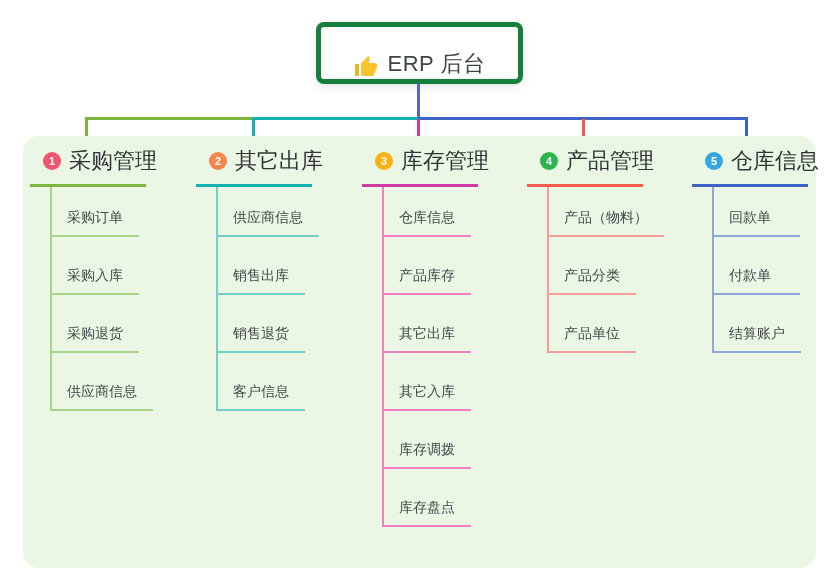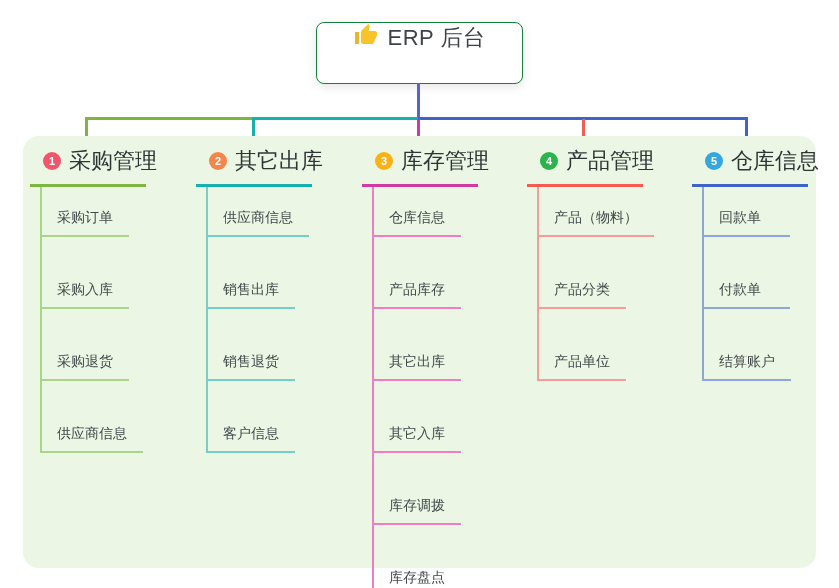--- a/index.html
+++ b/index.html
@@ -12,23 +12,23 @@
     --thumb:#f7c325;
     --bc0:#7db63f; --bc1:#13b2b0; --bc2:#cf3aa4; --bc3:#f45c52; --bc4:#3f63c6;
   }
   html,body{margin:0;padding:0;background:#fff;}
   body{font-family:"Liberation Sans","DejaVu Sans",sans-serif;}
   .canvas{position:relative;width:839px;height:588px;background:#fff;overflow:hidden;}
 
   
   .root-card{
     position:absolute;left:316px;top:22px;width:207px;height:62px;
-    background:var(--card-bg);border:1px solid #15803d;border-radius:8px;
+    background:var(--card-bg);border:5px solid #15803d;border-radius:8px;
     box-shadow:0 3px 10px rgba(0,0,0,.10);
-    display:flex;align-items:flex-start;justify-content:center;gap:10px;
+    display:flex;align-items:flex-end;justify-content:center;gap:10px;
     box-sizing:border-box;
   }
   .root-card .label{font-size:22px;color:var(--root-text);letter-spacing:.5px;}
   .thumb-icon{display:flex;align-items:center;}
 
   
   .conn{position:absolute;}
   .cn-root{left:417px;top:83px;width:3px;height:35px;background:var(--root-line);}
   .cn-h0{left:85px;top:117px;width:169px;height:3px;background:var(--bc0);}
   .cn-h1{left:252px;top:117px;width:168px;height:3px;background:var(--bc1);}
@@ -55,23 +55,23 @@
     padding:0 0 8px 13px;border-bottom:3px solid var(--main);
     cursor:default;
   }
   .branch-title .btxt{font-size:22px;color:var(--title-text);white-space:nowrap;}
   .badge{
     width:18px;height:18px;border-radius:50%;background:var(--badge);
     color:#fff;font-size:11px;font-weight:bold;line-height:18px;text-align:center;
     flex:0 0 18px;
   }
 
-  .items{margin-left:10px;border-left:2px solid var(--light);}
+  .items{margin-left:20px;border-left:2px solid var(--light);}
   .item{
-    width:fit-content;min-width:86px;height:72px;box-sizing:border-box;
+    width:fit-content;min-width:86px;height:58px;box-sizing:border-box;
     display:flex;align-items:flex-end;
     padding:0 16px 8px 15px;border-bottom:2px solid var(--light);
     white-space:nowrap;
   }
   .item span{font-size:14px;color:var(--item-text);}
   .items .item:first-child{height:50px;}
 </style>
 </head>
 <body>
 

